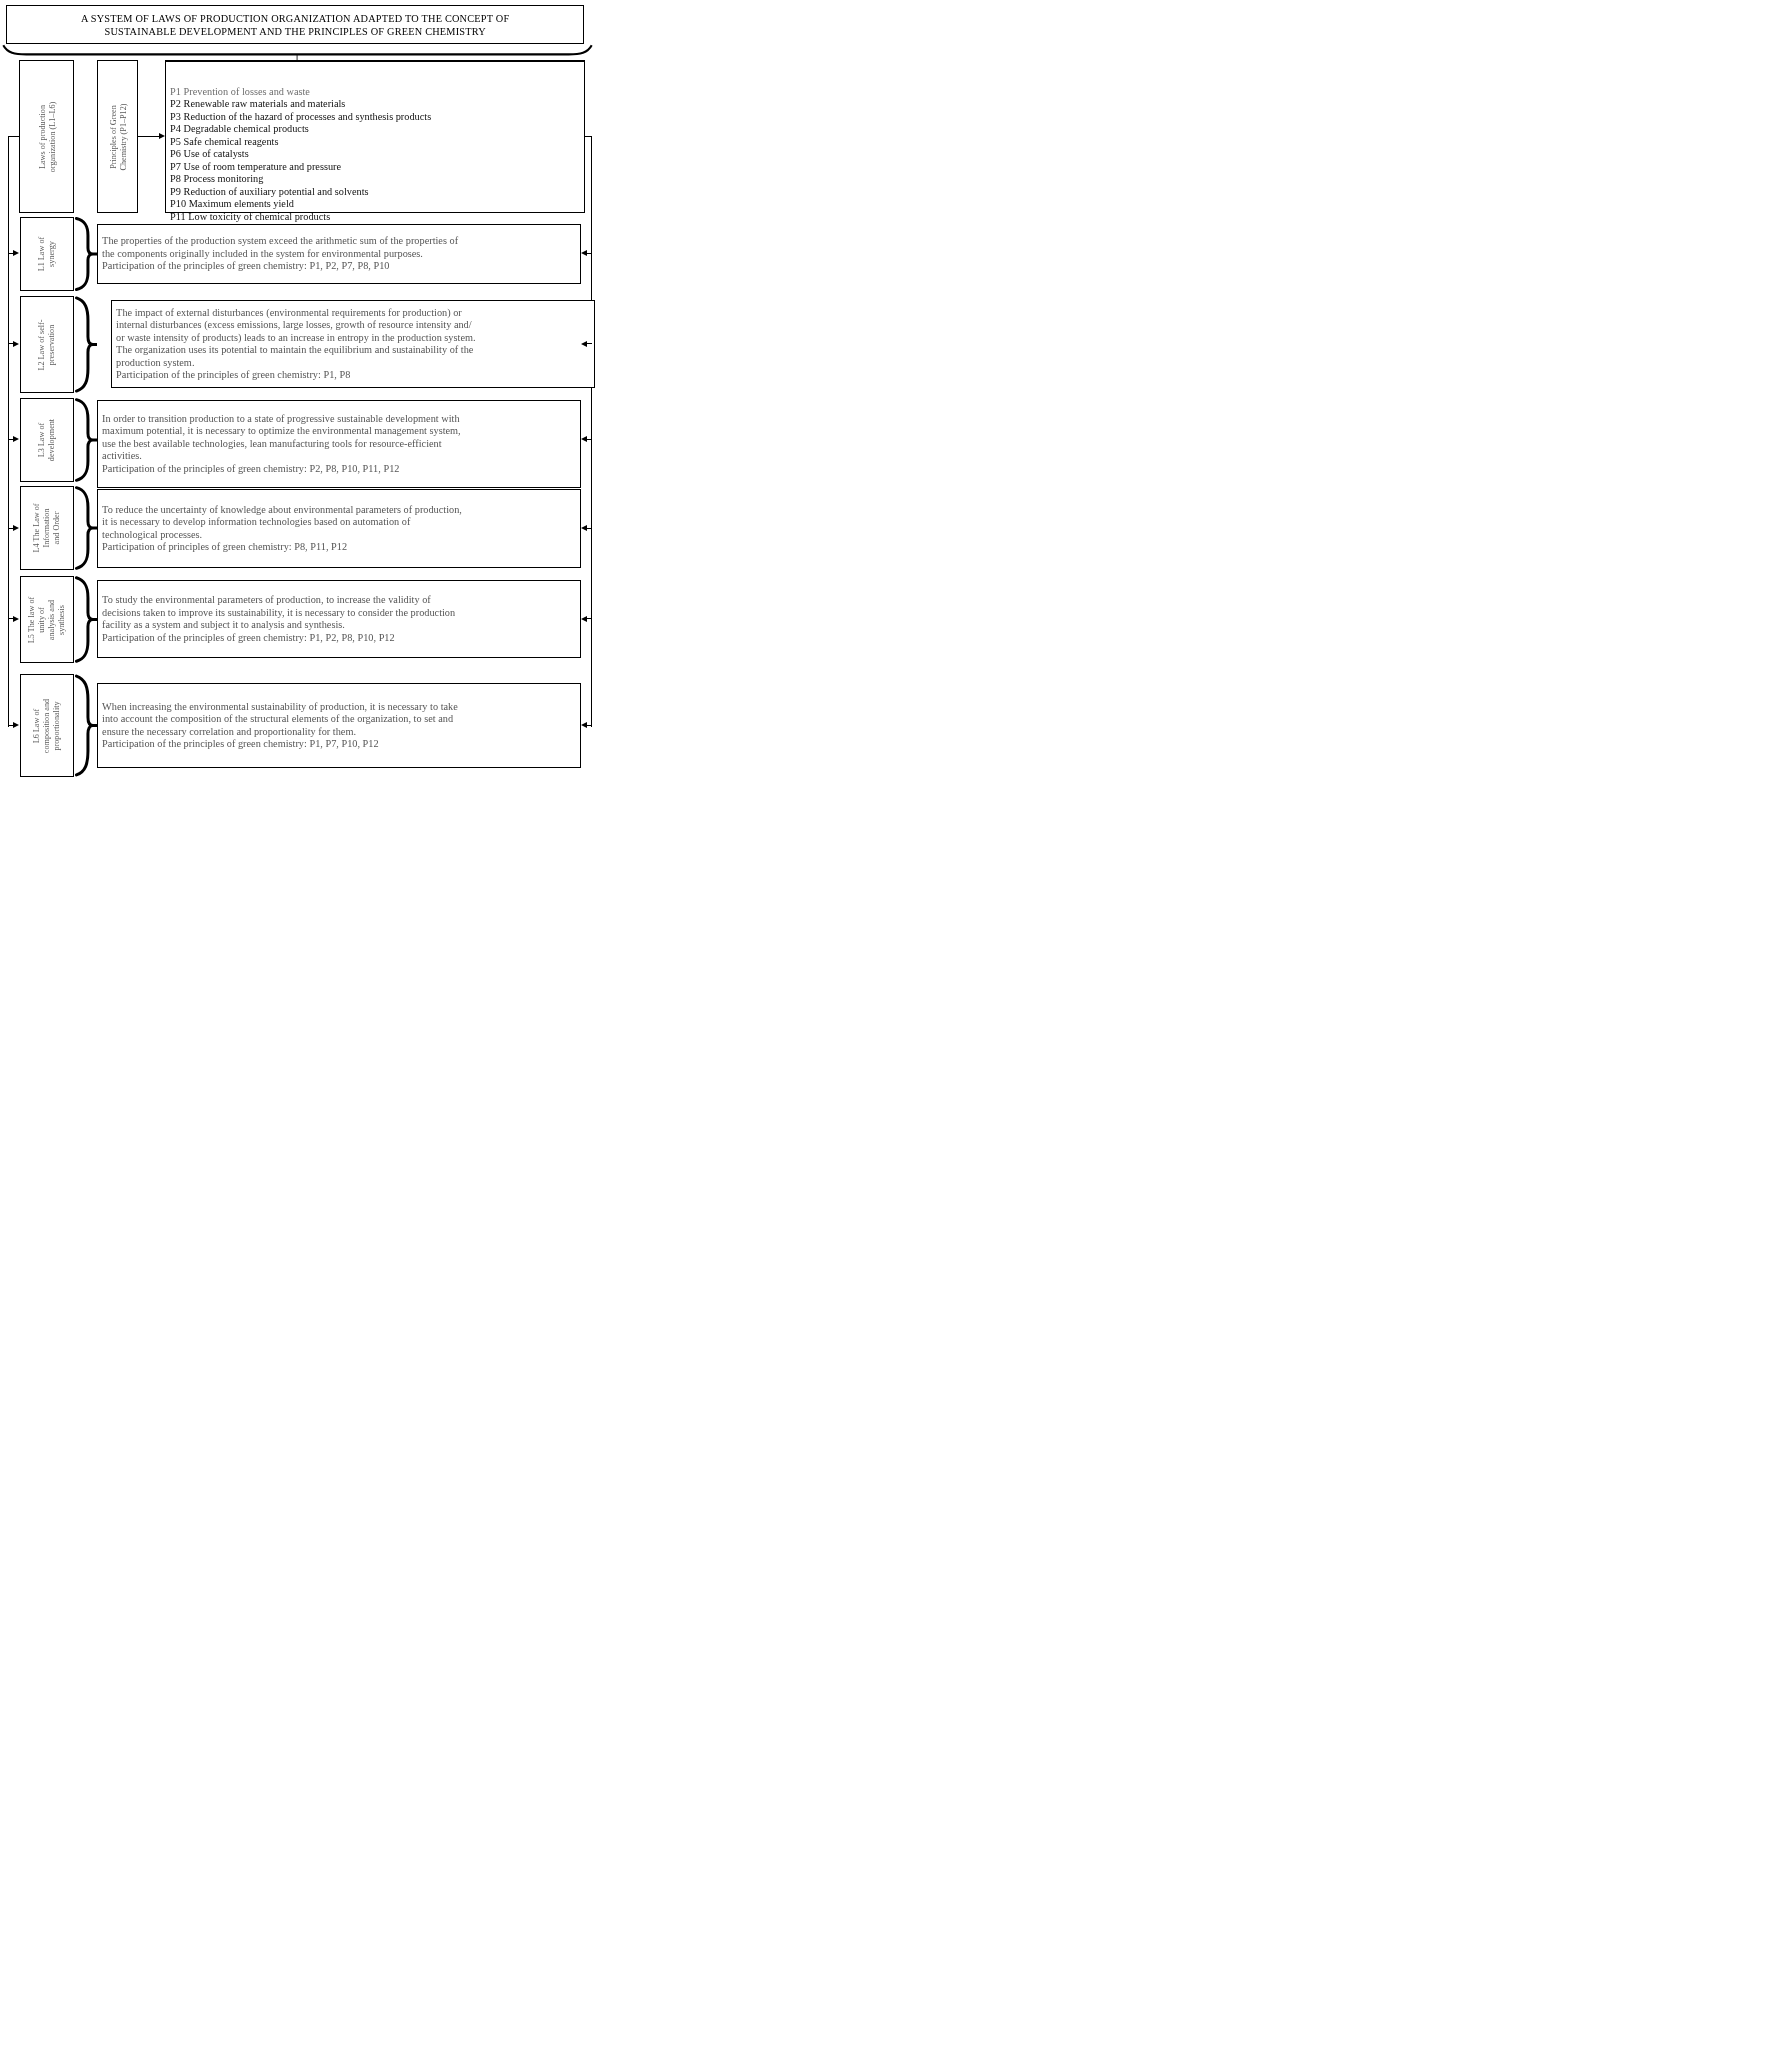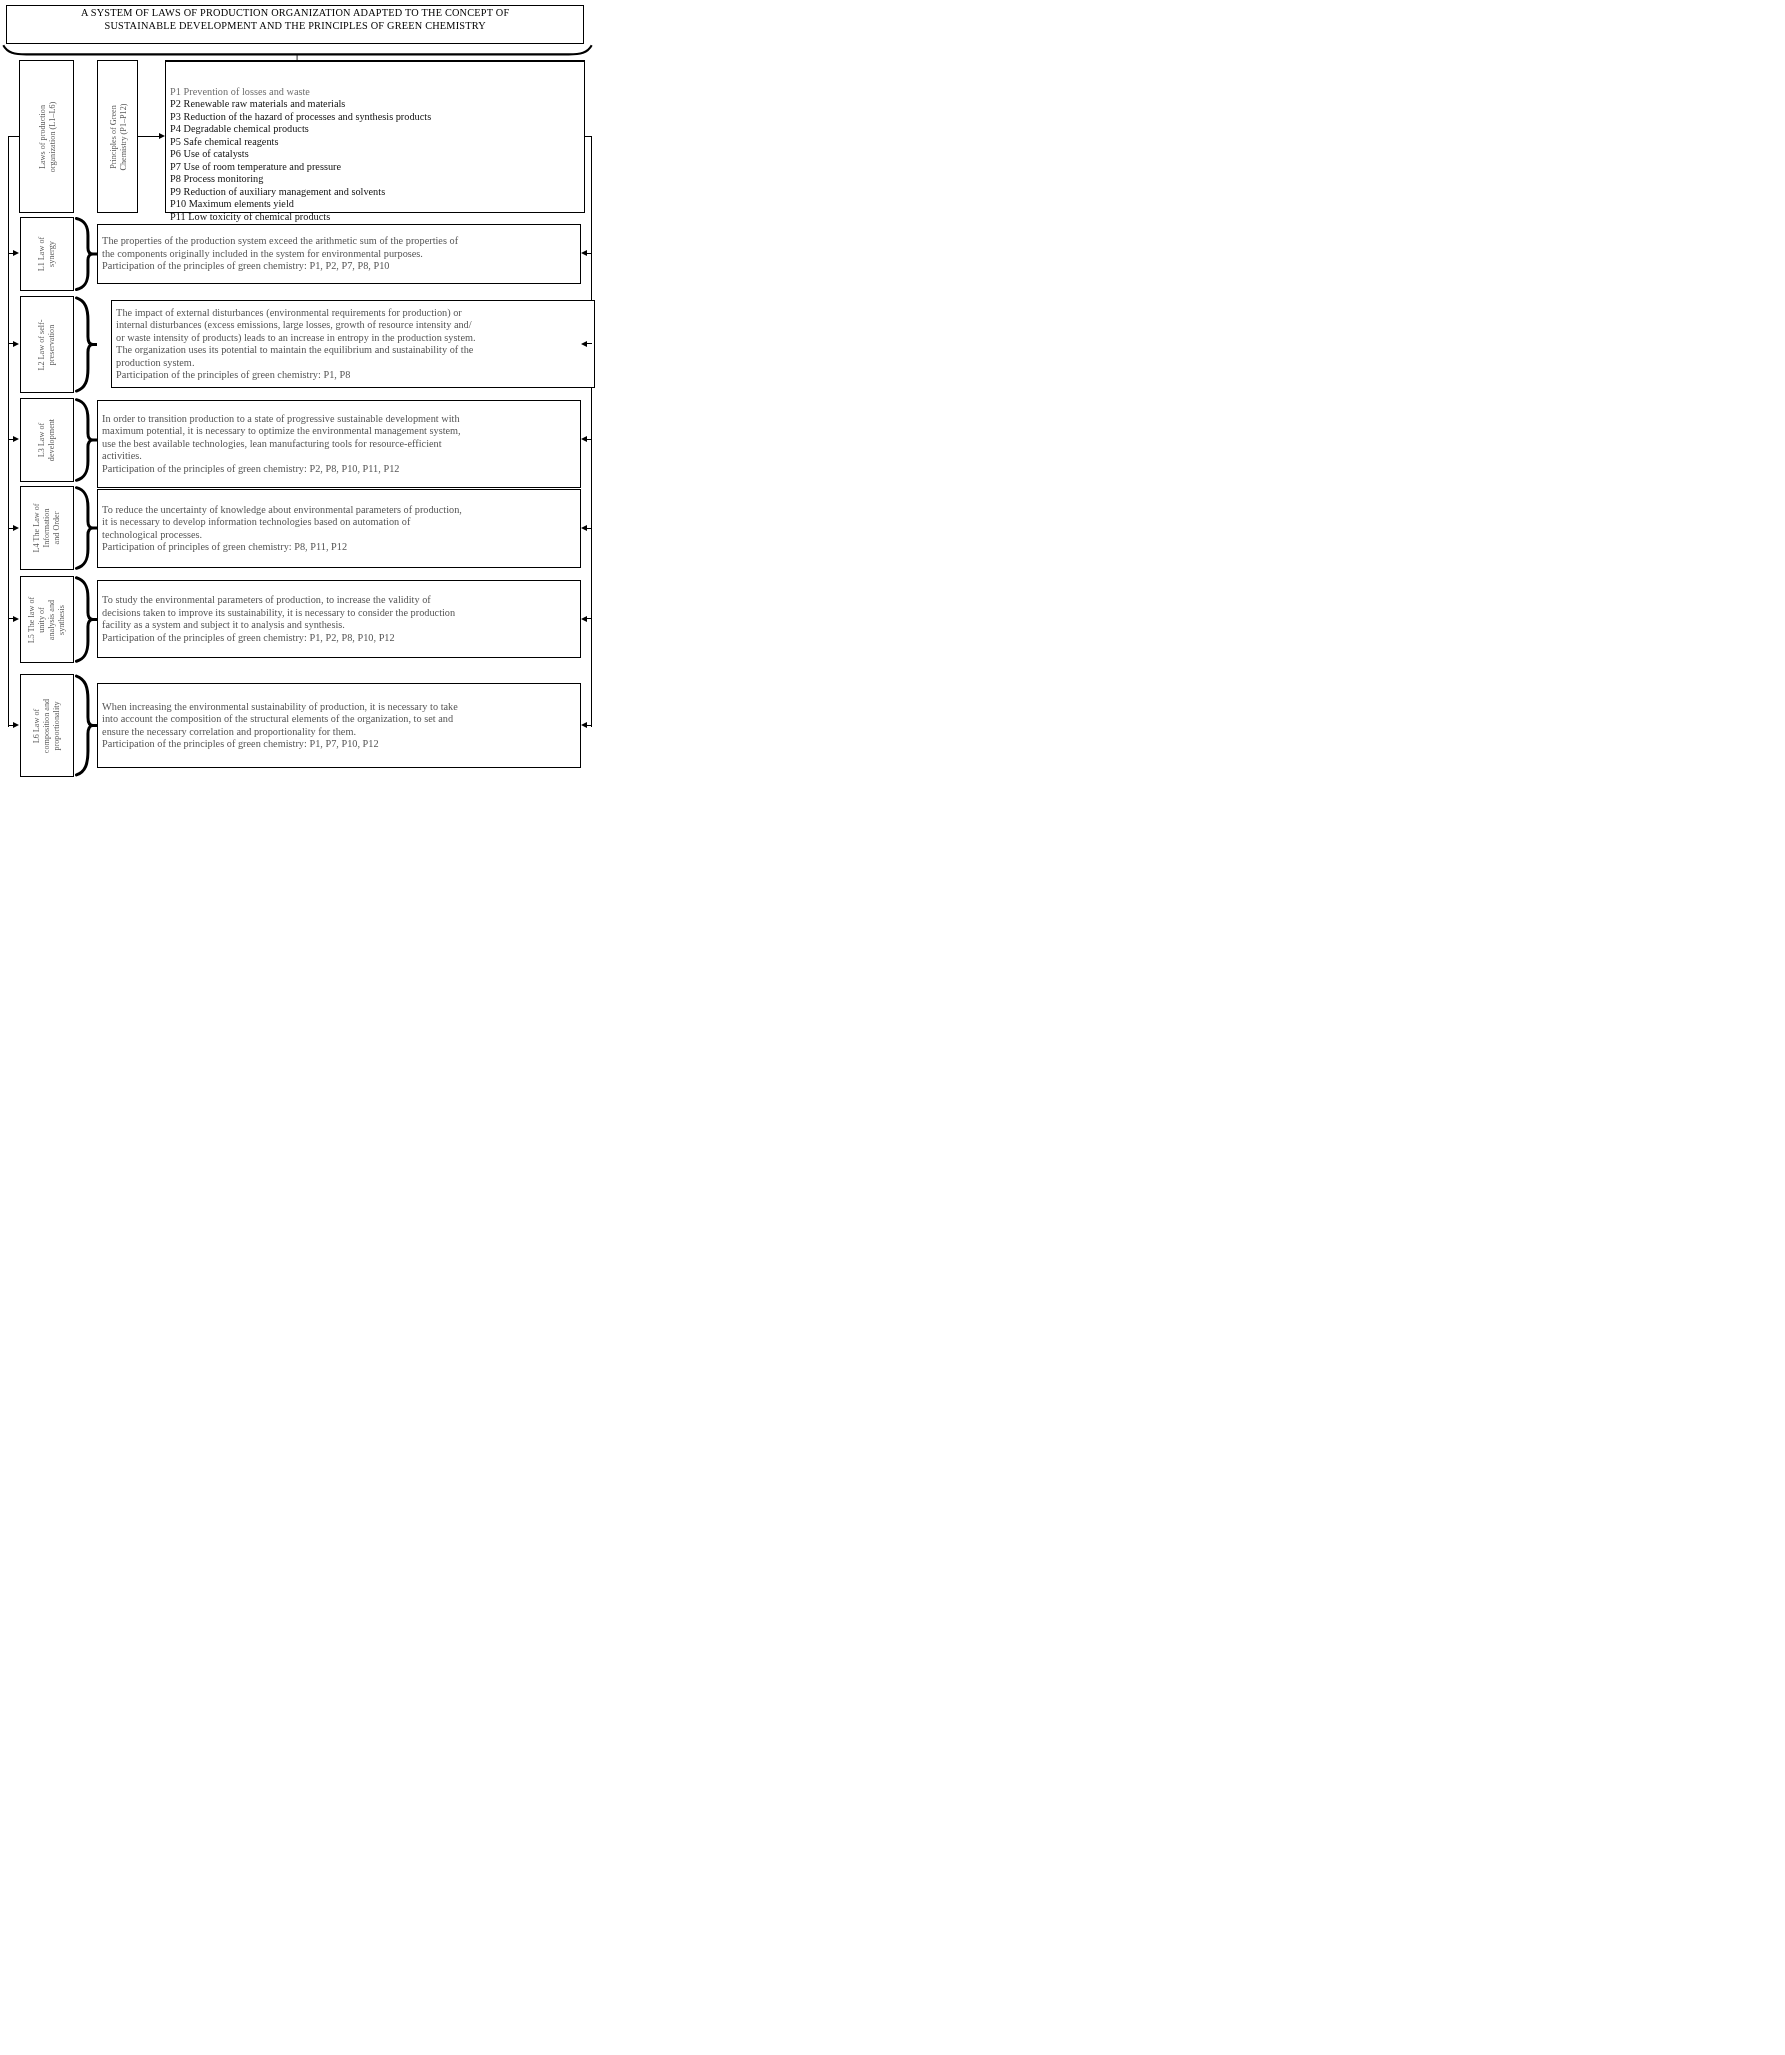--- a/index.html
+++ b/index.html
@@ -8,21 +8,21 @@
     width:595px;
     height:789px;
     background:#ffffff;
     font-family:"Liberation Serif","DejaVu Serif",serif;
     overflow:hidden;
   }
   .box{position:absolute;border:1.2px solid #000;background:#fff;box-sizing:border-box;}
   .title-box{
     left:6.2px;top:5px;width:578px;height:39px;
     border:1.6px solid #000;
-    display:flex;align-items:flex-start;justify-content:center;
+    display:flex;align-items:center;justify-content:center;
   }
   .title-text{
     font-size:10.3px;line-height:13px;color:#000;
     text-align:center;white-space:pre-line;letter-spacing:0.2px;
   }
   .vtext{
     position:absolute;top:50%;left:50%;
     transform:translate(-50%,-50%) rotate(-90deg);
     display:flex;align-items:center;justify-content:center;
     text-align:center;color:#5a5a5a;
@@ -81,21 +81,21 @@
 
   <div class="plist">
     <div class="pline muted">P1 Prevention of losses and waste</div>
     <div class="pline">P2 Renewable raw materials and materials</div>
     <div class="pline">P3 Reduction of the hazard of processes and synthesis products</div>
     <div class="pline">P4 Degradable chemical products</div>
     <div class="pline">P5 Safe chemical reagents</div>
     <div class="pline">P6 Use of catalysts</div>
     <div class="pline">P7 Use of room temperature and pressure</div>
     <div class="pline">P8 Process monitoring</div>
-    <div class="pline">P9 Reduction of auxiliary management and solvents</div>
+    <div class="pline">P9 Reduction of auxiliary potential and solvents</div>
     <div class="pline">P10 Maximum elements yield</div>
     <div class="pline">P11 Low toxicity of chemical products</div>
     <div class="pline">P12 Safe process</div>
   </div>
 
   <div class="line-v" style="left:7.8px;top:137px;height:590px;"></div>
   <div class="line-v" style="left:591px;top:137px;height:590px;"></div>
 
   <div class="line-h" style="left:7.8px;top:136px;width:12px;"></div>
   <div class="line-h" style="left:584px;top:136px;width:8.2px;"></div>

